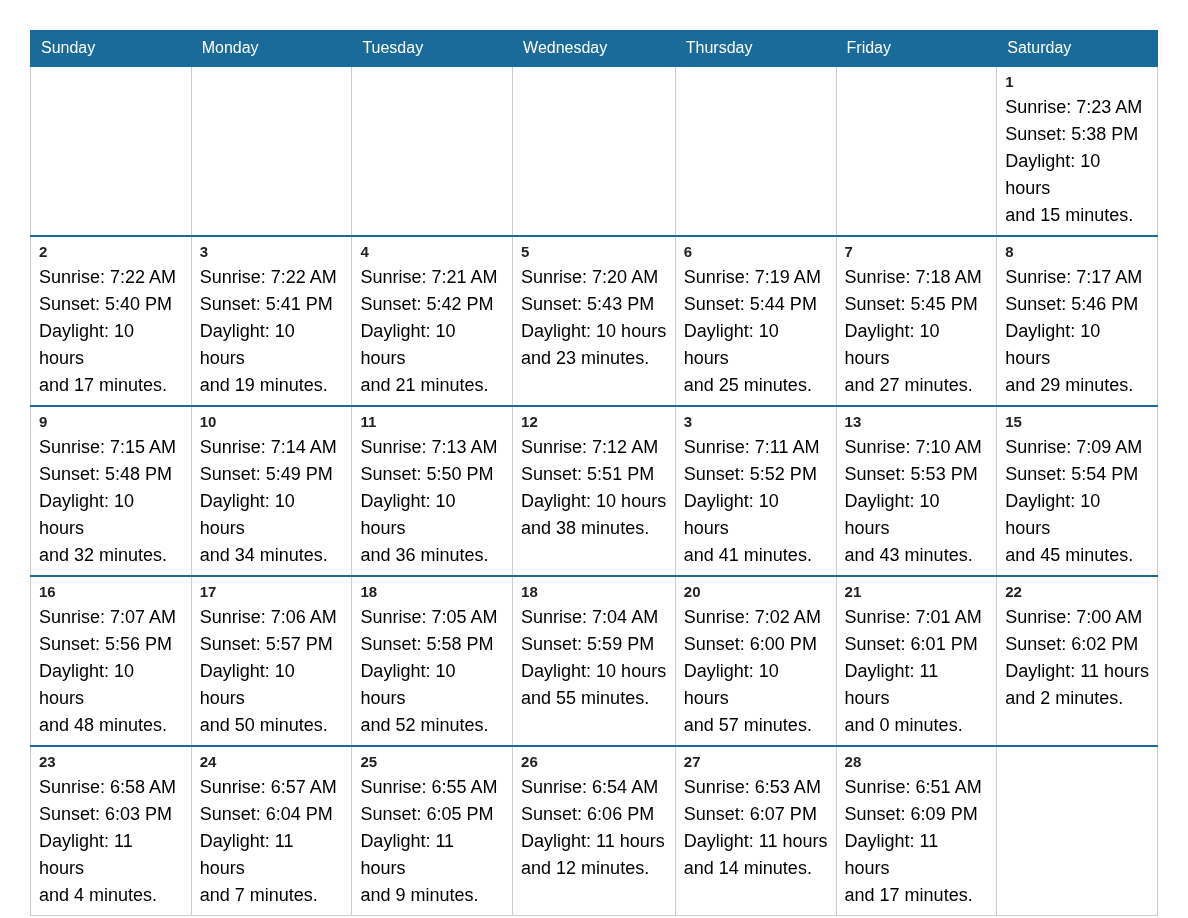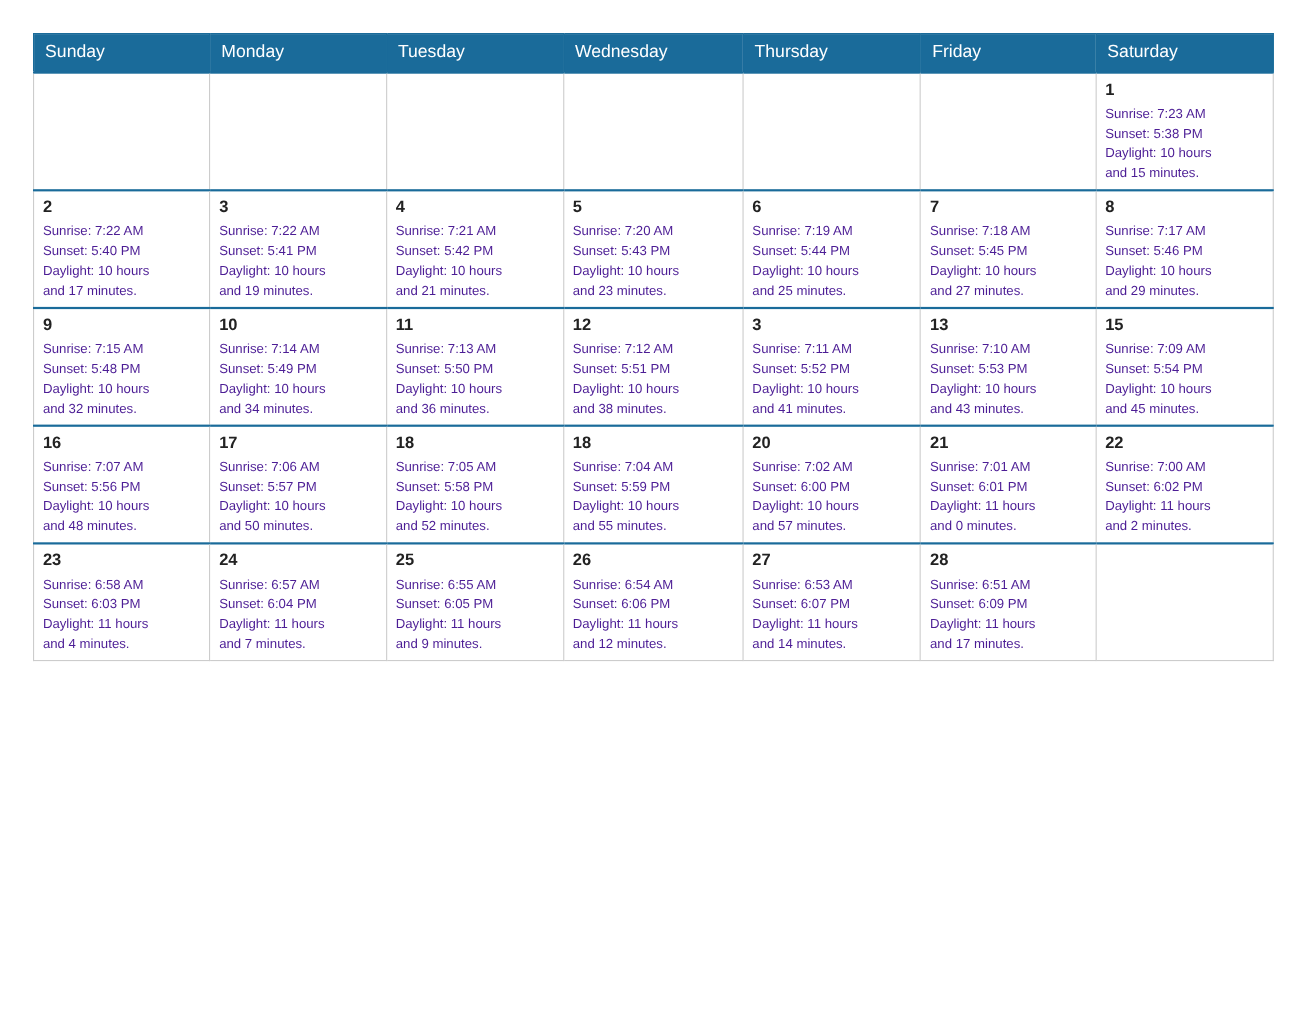--- a/index.html
+++ b/index.html
@@ -60,22 +60,22 @@
       border-top: 2px solid #1a6b9a;
     }
     .day-number {
       font-size: 15px;
       font-weight: bold;
       color: #222;
       margin-bottom: 4px;
       display: block;
     }
     .day-info {
-      font-size: 12px;
-      color: #4c1d95;
+      font-size: 18px;
+      color: #000000;
       line-height: 1.5;
     }
     .empty-cell {
       background: #f9f9f9;
     }
     .logo-wrapper {
       display: flex;
       flex-direction: column;
     }
     .logo-line1 {

